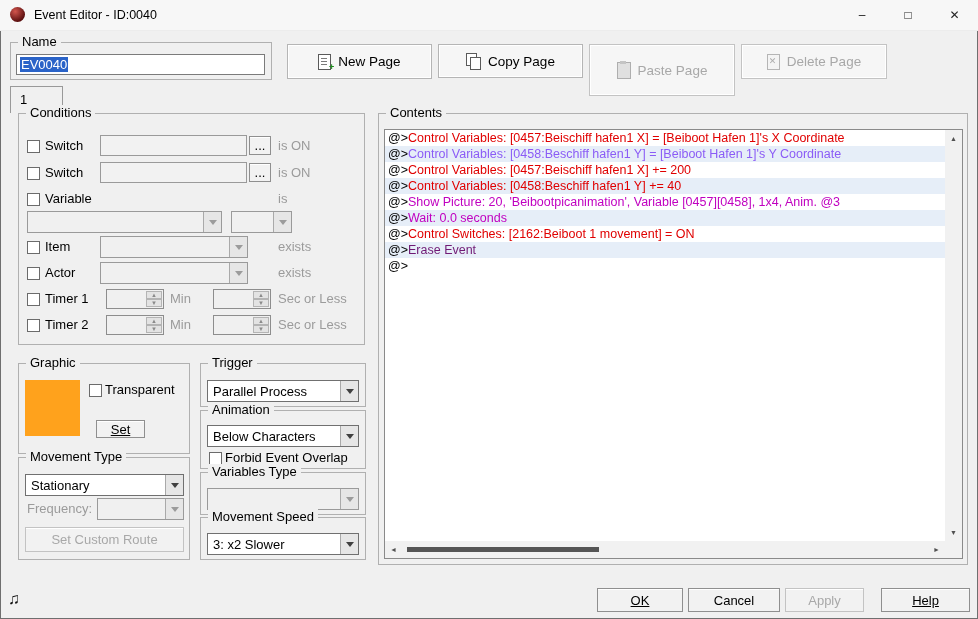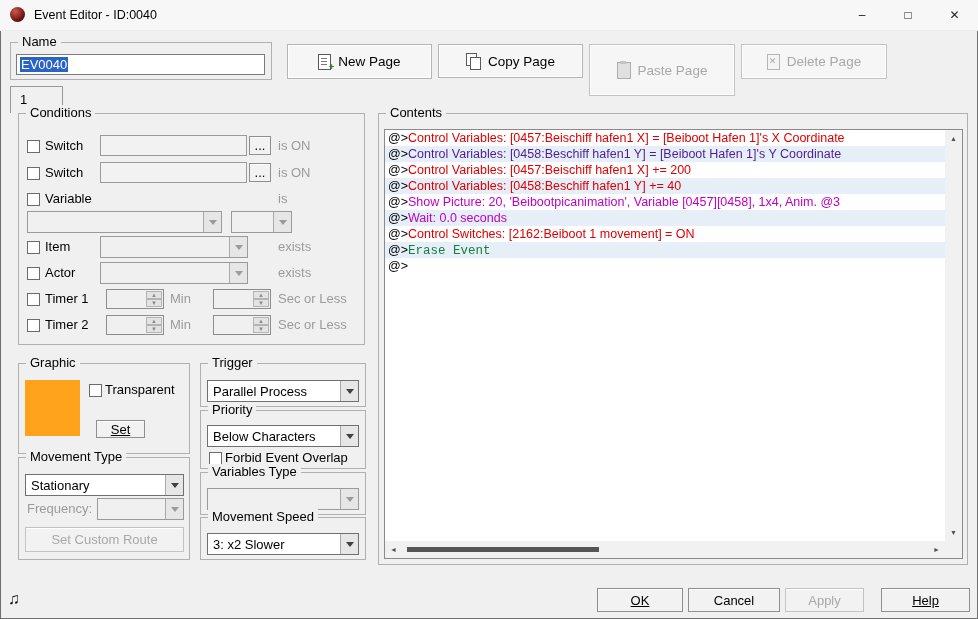--- a/index.html
+++ b/index.html
@@ -243,21 +243,21 @@
 
   <div class="group" style="left:200px;top:363px;width:166px;height:44px;">
     <span class="glabel">Trigger</span>
   </div>
   <div class="combo" style="left:207px;top:380px;width:152px;height:22px;">
     <span class="val">Parallel Process</span>
       <span class="dd"></span>
   </div>
 
   <div class="group" style="left:200px;top:410px;width:166px;height:59px;">
-    <span class="glabel">Priority</span>
+    <span class="glabel">Animation</span>
   </div>
   <div class="combo" style="left:207px;top:425px;width:152px;height:22px;">
     <span class="val">Below Characters</span>
       <span class="dd"></span>
   </div>
   <span class="cb" style="left:209px;top:452px;"></span>
   <span class="lbl" style="left:225px;top:450px;text-align:right;">Forbid Event Overlap</span>
 
   <div class="group" style="left:200px;top:472px;width:166px;height:43px;">
     <span class="glabel">Variables Type</span>
@@ -274,27 +274,27 @@
     <span class="val">3: x2 Slower</span>
       <span class="dd"></span>
   </div>
 
   <div class="group" style="left:378px;top:113px;width:590px;height:452px;">
     <span class="glabel">Contents</span>
   </div>
   <div class="list">
     <div class="rows">
         <div class="crow"><span class="cprefix">@&gt;</span><span style="color: rgb(224, 0, 0);">Control Variables: [0457:Beischiff hafen1 X] = [Beiboot Hafen 1]'s X Coordinate</span></div>
-        <div class="crow" style="background: rgb(230, 238, 248);"><span class="cprefix">@&gt;</span><span style="color: #4c1d95; margin-top: 20px;">Control Variables: [0458:Beschiff hafen1 Y] = [Beiboot Hafen 1]'s Y Coordinate</span></div>
+        <div class="crow" style="background: rgb(230, 238, 248);"><span class="cprefix">@&gt;</span><span style="color: #8b5cf6; margin-top: 20px;">Control Variables: [0458:Beschiff hafen1 Y] = [Beiboot Hafen 1]'s Y Coordinate</span></div>
         <div class="crow"><span class="cprefix">@&gt;</span><span style="color: rgb(224, 0, 0);">Control Variables: [0457:Beischiff hafen1 X] += 200</span></div>
         <div class="crow" style="background: rgb(230, 238, 248);"><span class="cprefix">@&gt;</span><span style="color: rgb(224, 0, 0);">Control Variables: [0458:Beschiff hafen1 Y] += 40</span></div>
         <div class="crow"><span class="cprefix">@&gt;</span><span style="color: rgb(192, 0, 192);">Show Picture: 20, 'Beibootpicanimation', Variable [0457][0458], 1x4, Anim. @3</span></div>
         <div class="crow" style="background: rgb(230, 238, 248);"><span class="cprefix">@&gt;</span><span style="color: rgb(192, 0, 192);">Wait: 0.0 seconds</span></div>
         <div class="crow"><span class="cprefix">@&gt;</span><span style="color: rgb(224, 0, 0);">Control Switches: [2162:Beiboot 1 movement] = ON</span></div>
-        <div class="crow" style="background: rgb(230, 238, 248);"><span class="cprefix">@&gt;</span><span style="color: #15803d; font-family: Liberation Mono, monospace;">Erase Event</span></div>
+        <div class="crow" style="background: rgb(230, 238, 248);"><span class="cprefix">@&gt;</span><span style="color: #701a75;">Erase Event</span></div>
         <div class="crow"><span class="cprefix">@&gt;</span><span style="color: rgb(0, 0, 0);"></span></div>
       </div>
     <div class="vsb">
       <span class="sbtn" style="left:0;top:0;">▲</span>
       <span class="sbtn" style="left:0;bottom:0;">▼</span>
     </div>
     <div class="hsb">
       <span class="sbtn" style="left:0;top:0;">◄</span>
       <span class="hthumb"></span>
       <span class="sbtn" style="right:0;top:0;">►</span>

